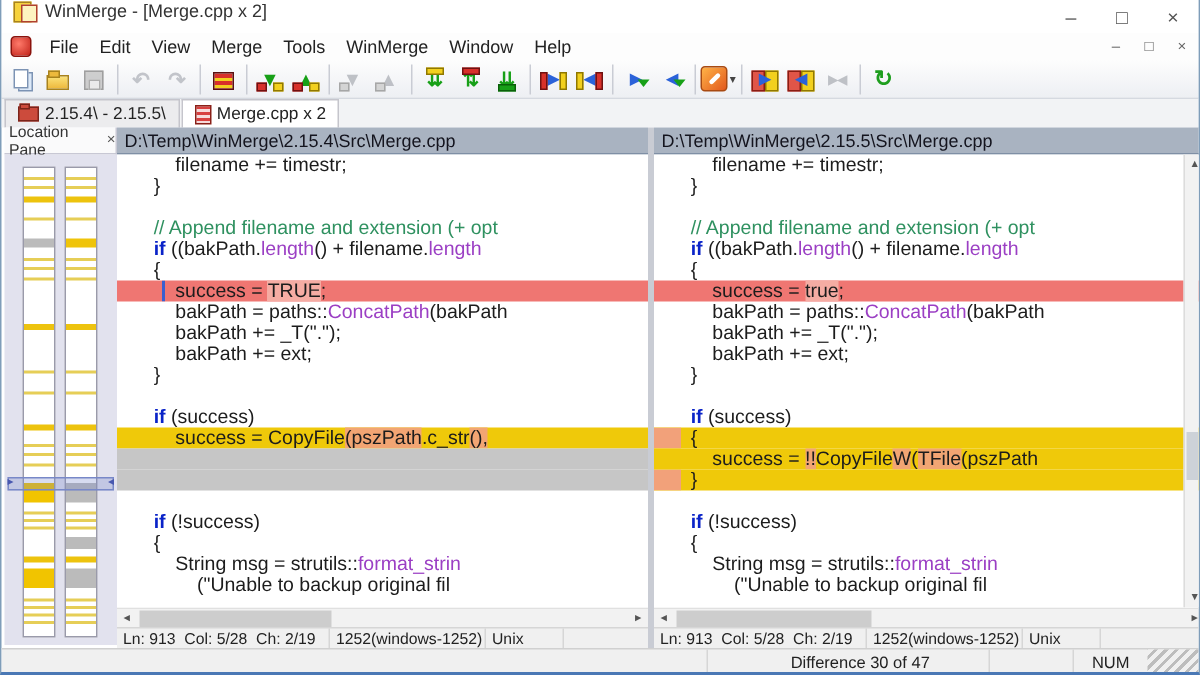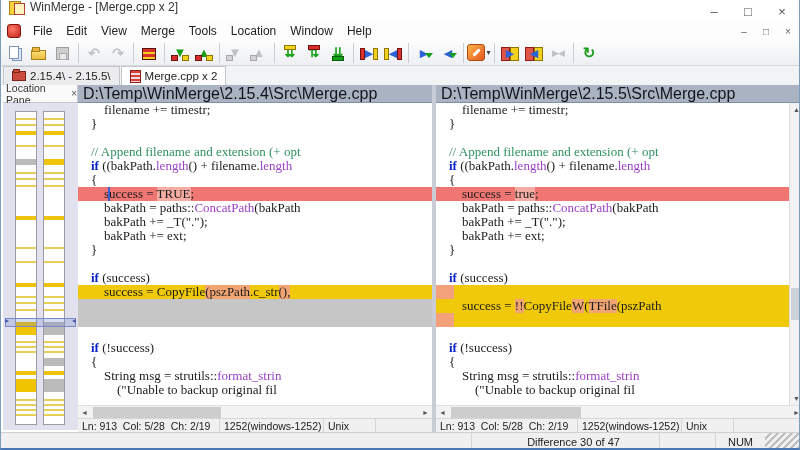--- a/index.html
+++ b/index.html
@@ -114,25 +114,25 @@
   .stripe{position:absolute;left:0;width:100%;}
   #locmarker{position:absolute;left:2px;right:2px;height:9px;background:rgba(110,130,200,.28);
              border:1px solid #7888c8;box-sizing:border-box;}
   #locmarker::before{content:"▸";position:absolute;left:-1px;top:-3px;font-size:8px;color:#4858b0;}
   #locmarker::after{content:"◂";position:absolute;right:-1px;top:-3px;font-size:8px;color:#4858b0;}
   
   .pane{position:absolute;top:0;height:347px;}
   #pane0{left:75px;width:354px;} #pane1{left:433px;width:367px;}
   #divider{position:absolute;left:429px;top:0;width:4px;height:347px;background:#c9ccd4;}
   .phdr{height:18px;background:#a9b3c1;border-bottom:1px solid #7f8fa5;color:#14141e;
-        font-size:16px;display:flex;align-items:center;padding-left:5px;box-sizing:border-box;
+        font-size:12px;display:flex;align-items:center;padding-left:5px;box-sizing:border-box;
         white-space:nowrap;overflow:hidden;}
   .pcode{position:relative;height:302px;background:#fff;overflow:hidden;}
-  .cline{position:relative;height:14px;line-height:14px;white-space:pre;
-         overflow:hidden;font-family:Liberation Serif, serif;font-size:13px;}
+  .cline{position:relative;height:14px;line-height:14px;padding-left:10px;white-space:pre;
+         overflow:hidden;font-family:Liberation Sans, sans-serif;font-size:13px;}
   .bg-y{background:#EFC90A;} .bg-s{background:#EF7672;} .bg-g{background:#C6C6C6;}
   .seg{white-space:pre;}
   .t-n{color:#1c1c1c;} .t-k{color:#0a23c8;font-weight:bold;} .t-c{color:#2f9160;}
   .t-f{color:#9b3fc4;} .t-u{border-bottom:2px solid #806400;}
   .bgw{background:#F2A573;} .bgs{background:#F5ACA3;} .bgp{background:#F6DDB5;}
   .chip{position:absolute;left:0;top:0;bottom:0;width:18px;background:#F2A17A;}
   .caret-bar{position:absolute;left:30px;top:0;bottom:0;width:2px;background:#3a5fd0;}
   
   .hscroll{height:13px;background:#f2f2f2;border-top:1px solid #e0e0e0;display:flex;
            align-items:center;box-sizing:border-box;}
@@ -176,21 +176,21 @@
     <span class="wc">×</span>
   </div>
 
   <div id="menubar">
     <span class="mdi-doc-icon"></span>
     <span class="menu-item">File</span>
       <span class="menu-item">Edit</span>
       <span class="menu-item">View</span>
       <span class="menu-item">Merge</span>
       <span class="menu-item">Tools</span>
-      <span class="menu-item">Location</span>
+      <span class="menu-item">WinMerge</span>
       <span class="menu-item">Window</span>
       <span class="menu-item">Help</span>
       <span class="spacer"></span>
     <span class="mdi-btn">–</span>
     <span class="mdi-btn">□</span>
     <span class="mdi-btn">×</span>
   </div>
 
   <div id="toolbar">
       <div class="tbtn">

